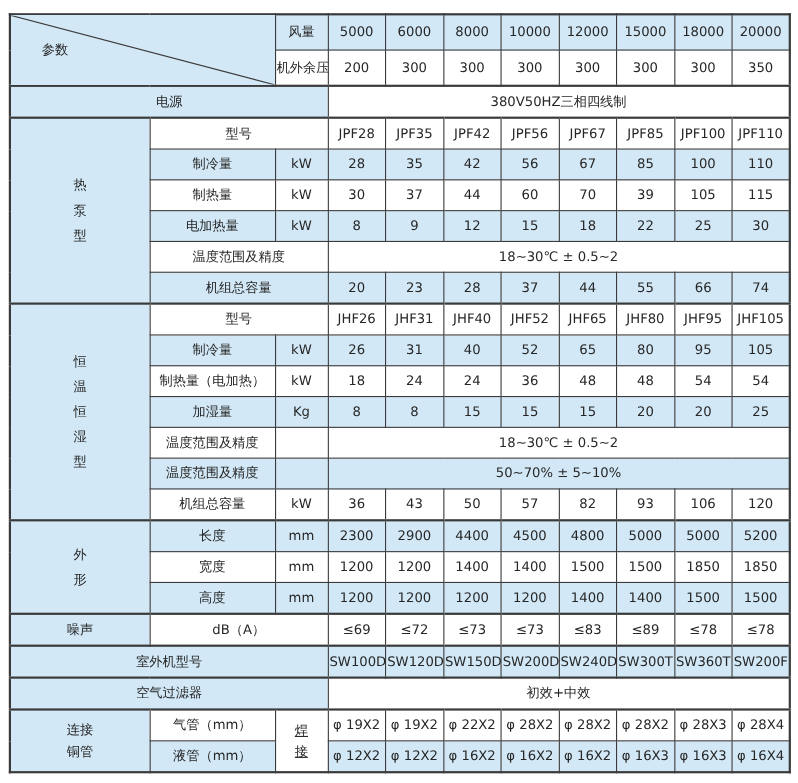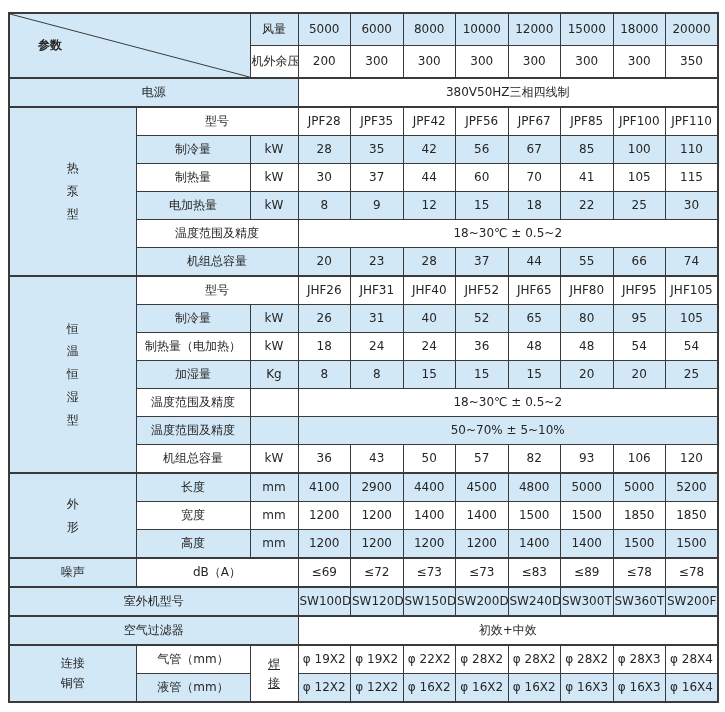--- a/index.html
+++ b/index.html
@@ -22,21 +22,21 @@
     text-align:center;
     vertical-align:middle;
     font-size:12px;
     line-height:1.15;
     white-space:nowrap;
     background:#ffffff;
   }
   tr.hdr td{height:31px;}
   td.b{background:#d2e8f6;}
   tr.st td{border-top:2px solid #3a3a3a;}
-  td.corner{position:relative;font-weight:bold;}
+  td.corner{position:relative;}
   td.corner .corner-lbl{
     position:absolute;left:28px;top:50%;
     transform:translateY(-50%);
   }
   svg.diag{position:absolute;left:0;top:0;width:100%;height:100%;display:block;}
   .v1{display:inline-block;width:1.15em;word-break:break-all;line-height:1.9;white-space:normal;}
   .v1s{display:inline-block;width:1.15em;word-break:break-all;line-height:1.55;white-space:normal;text-decoration:underline;}
   .v2{display:inline-block;width:2.35em;word-break:break-all;line-height:1.6;white-space:normal;}
 </style>
 </head>
@@ -112,21 +112,21 @@
     <td class="b">110</td>
   </tr>
   <tr>
     <td>制热量</td>
     <td>kW</td>
     <td>30</td>
     <td>37</td>
     <td>44</td>
     <td>60</td>
     <td>70</td>
-    <td>41</td>
+    <td>39</td>
     <td>105</td>
     <td>115</td>
   </tr>
   <tr>
     <td class="b">电加热量</td>
     <td class="b">kW</td>
     <td class="b">8</td>
     <td class="b">9</td>
     <td class="b">12</td>
     <td class="b">15</td>
@@ -219,21 +219,21 @@
     <td>82</td>
     <td>93</td>
     <td>106</td>
     <td>120</td>
   </tr>
 
   <tr class="st">
     <td class="b" rowspan="3"><span class="v1">外形</span></td>
     <td class="b">长度</td>
     <td class="b">mm</td>
-    <td class="b">4100</td>
+    <td class="b">2300</td>
     <td class="b">2900</td>
     <td class="b">4400</td>
     <td class="b">4500</td>
     <td class="b">4800</td>
     <td class="b">5000</td>
     <td class="b">5000</td>
     <td class="b">5200</td>
   </tr>
   <tr>
     <td>宽度</td>

